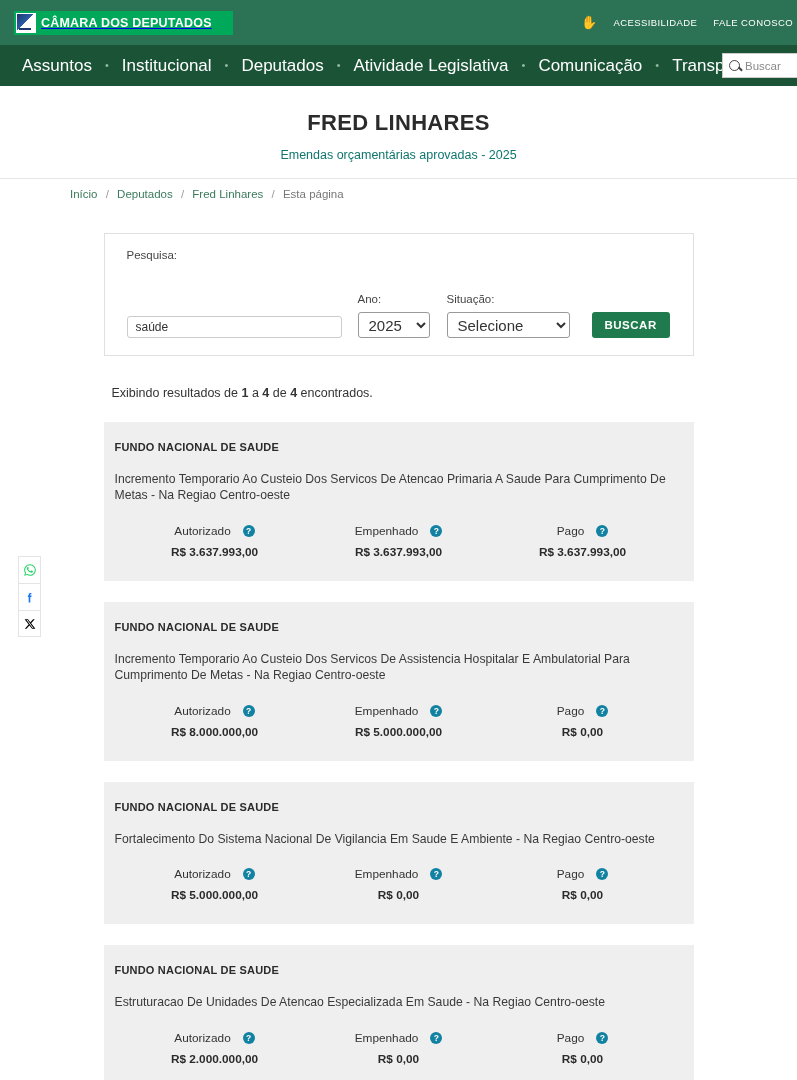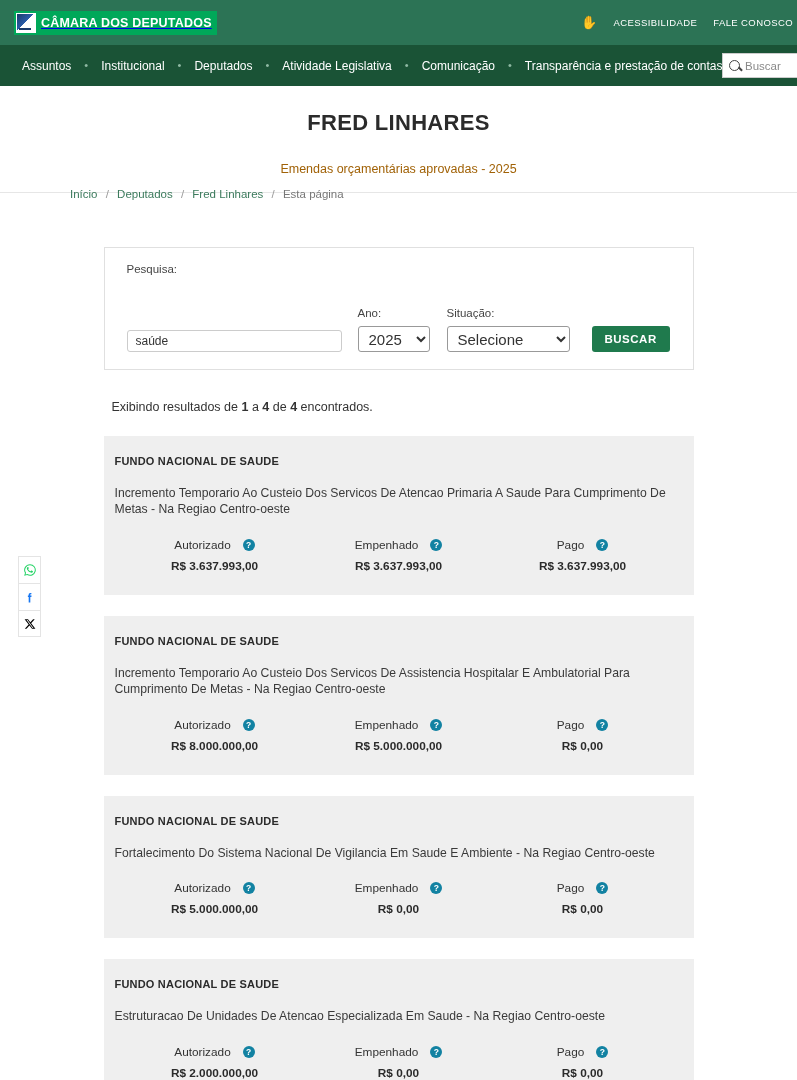--- a/index.html
+++ b/index.html
@@ -21,21 +21,21 @@
     display: flex;
     align-items: center;
     padding: 0 14px;
     position: relative;
   }
   .logo {
     display: flex;
     align-items: center;
     background: #00a859;
     height: 24px;
-    padding: 0 5px 0 0;
+    padding: 0 21px 0 0;
   }
   .logo-mark {
     width: 20px;
     height: 20px;
     margin: 0 5px 0 2px;
     background: linear-gradient(135deg, #1b3a6b 0%, #2b5ca8 45%, #ffffff 46%, #ffffff 100%);
     border: 1px solid #ffffff;
     position: relative;
     flex: none;
   }
@@ -80,21 +80,21 @@
   .navbar {
     height: 41px;
     background: #1a5336;
     display: flex;
     align-items: center;
     padding-left: 22px;
     position: relative;
   }
   .nav-item {
     color: #ffffff;
-    font-size: 12px;
+    font-size: 17px;
     white-space: nowrap;
     text-decoration: none;
   }
   .nav-sep {
     color: #8fb9a3;
     font-size: 11px;
     margin: 0 13px;
     line-height: 1;
   }
   .nav-search {
@@ -157,22 +157,22 @@
     text-align: center;
     font-size: 22px;
     font-weight: 700;
     color: #2b2b2b;
     letter-spacing: 0.3px;
     margin: 10px 0 0 0;
   }
   .page-subtitle {
     text-align: center;
     font-size: 12.5px;
-    color: #a16207;
-    margin-top: 26px;
+    color: #0f766e;
+    margin-top: 12px;
   }
 
   
   .social-rail {
     position: absolute;
     left: 18px;
     top: 556px;
     width: 23px;
     z-index: 5;
   }

